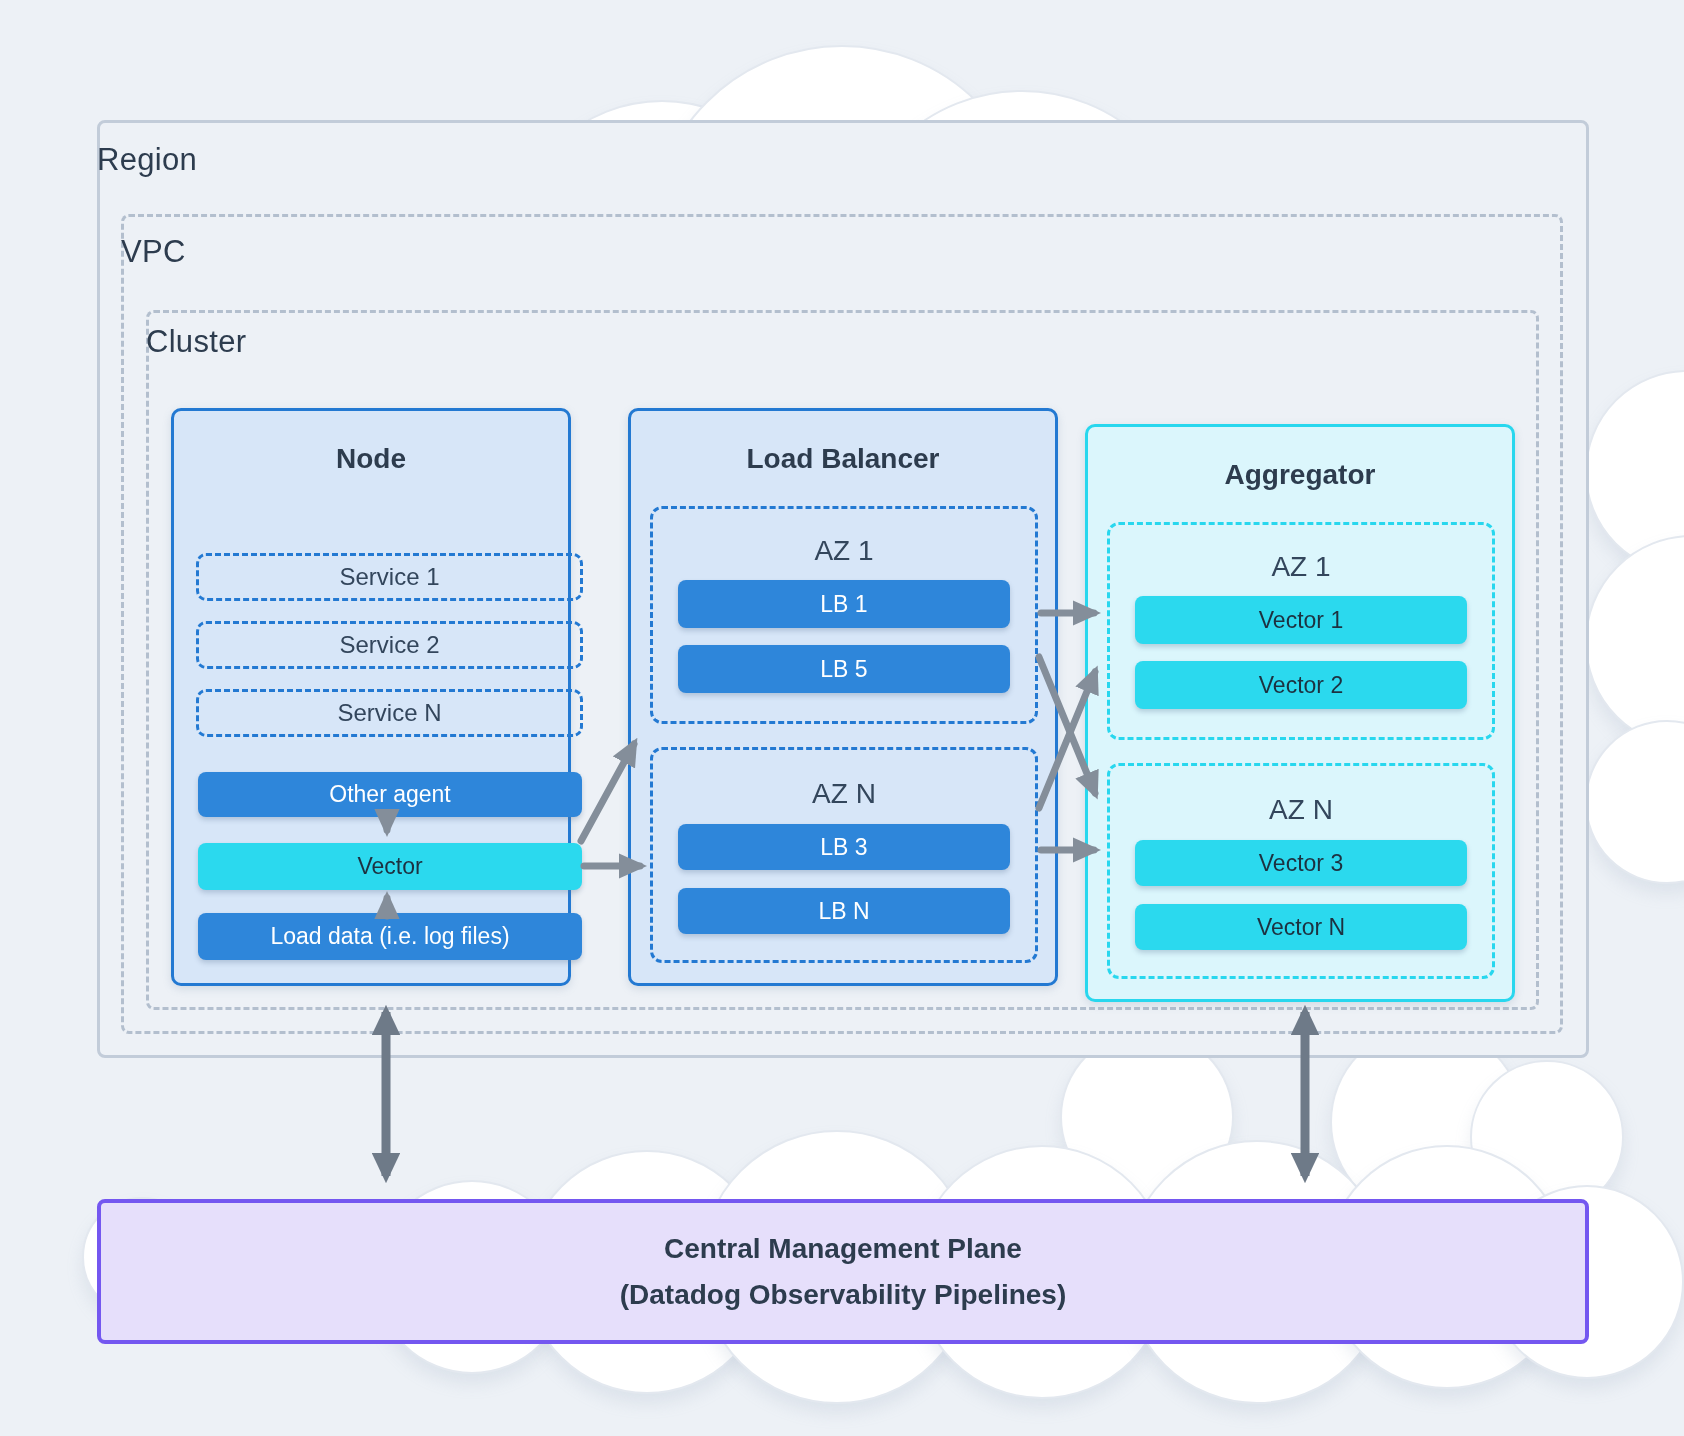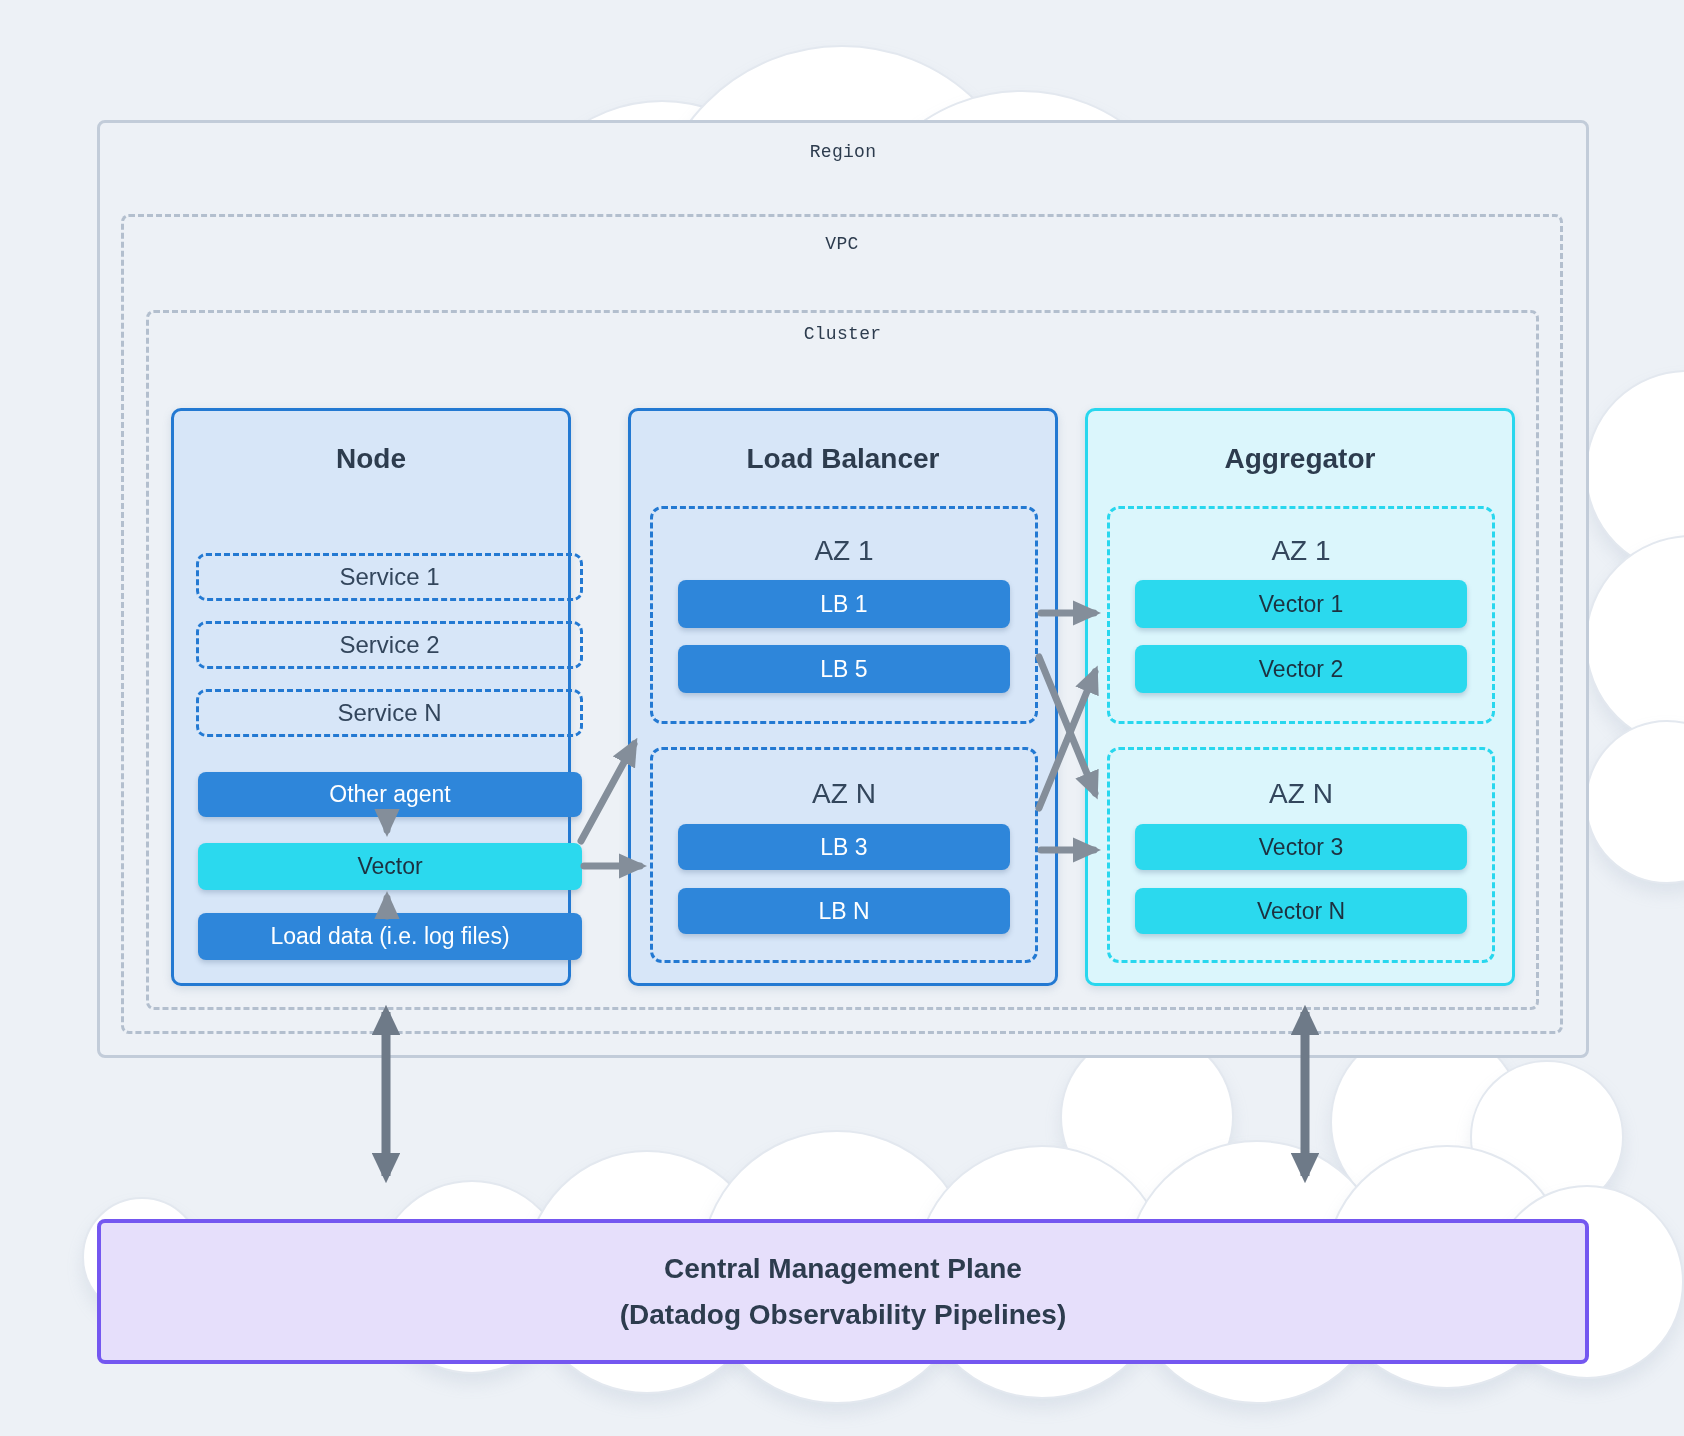--- a/index.html
+++ b/index.html
@@ -19,22 +19,22 @@
     color:var(--text-dark);
   }
   .cloud{
     position:absolute; background:var(--cloud); border:2px solid var(--cloud-border);
     border-radius:50%; box-shadow:0 10px 16px rgba(150,165,190,.18);
   }
   .frame{position:absolute; box-sizing:border-box;}
   .region-box{border:3px solid var(--region-border); border-radius:8px; background:var(--background);}
   .dash-gray{border:3px dashed var(--dashed-gray); border-radius:8px;}
   .frame-label{
-    position:absolute; text-align:center; font-size:18px; font-weight:500;
-    color:var(--text-dark); letter-spacing:.3px;font-family:Liberation Mono, monospace;
+    position:absolute; font-size:31px; font-weight:500;
+    color:var(--text-dark); letter-spacing:.3px;
   }
   .col{
     position:absolute; box-sizing:border-box; border-radius:10px;
     box-shadow:0 3px 8px rgba(110,135,165,.22);
   }
   .col.blue{background:var(--blue-fill); border:3px solid var(--blue-border);}
   .col.cyan{background:var(--cyan-fill); border:3px solid var(--cyan-border);}
   .col-title{
     position:absolute; left:0; width:100%; text-align:center;
     font-size:28px; font-weight:700; color:var(--text-dark);
@@ -119,35 +119,35 @@
       <div class="bar blue" style="left:25px;top:71px;width:332px;height:48px;">LB 1</div>
       <div class="bar blue" style="left:25px;top:136px;width:332px;height:48px;">LB 5</div>
     </div>
     <div class="az blue" style="left:19px;top:336px;width:388px;height:216px;">
       <div class="az-label" style="top:28px;">AZ N</div>
       <div class="bar blue" style="left:25px;top:74px;width:332px;height:46px;">LB 3</div>
       <div class="bar blue" style="left:25px;top:138px;width:332px;height:46px;">LB N</div>
     </div>
   </div>
 
-  <div class="col cyan z3" style="left:1085px;top:408px;width:430px;height:578px;">
+  <div class="col cyan z3" style="left:1085px;top:424px;width:430px;height:578px;">
     <div class="col-title" style="top:32px;">Aggregator</div>
     <div class="az cyan" style="left:19px;top:95px;width:388px;height:218px;">
       <div class="az-label" style="top:26px;">AZ 1</div>
       <div class="bar cyan" style="left:25px;top:71px;width:332px;height:48px;">Vector 1</div>
       <div class="bar cyan" style="left:25px;top:136px;width:332px;height:48px;">Vector 2</div>
     </div>
     <div class="az cyan" style="left:19px;top:336px;width:388px;height:216px;">
       <div class="az-label" style="top:28px;">AZ N</div>
       <div class="bar cyan" style="left:25px;top:74px;width:332px;height:46px;">Vector 3</div>
       <div class="bar cyan" style="left:25px;top:138px;width:332px;height:46px;">Vector N</div>
     </div>
   </div>
 
-  <div class="cmp z5" style="left:97px;top:1199px;width:1492px;height:145px;margin-top:20px;">
+  <div class="cmp z5" style="left:97px;top:1199px;width:1492px;height:145px;">
     <div>Central Management Plane</div>
     <div>(Datadog Observability Pipelines)</div>
   </div>
 
   <svg class="arrows" width="1684" height="1436" viewBox="0 0 1684 1436">
     <defs>
       <marker id="head-s" orient="auto-start-reverse" markerUnits="strokeWidth" markerWidth="4" markerHeight="3.6" refX="3" refY="1.8">
         <path id="head-s-path" d="M0,0 L4,1.8 L0,3.6 Z" fill="#848e9a"></path>
       </marker>
       <marker id="head-b" orient="auto-start-reverse" markerUnits="strokeWidth" markerWidth="3.4" markerHeight="3.2" refX="2.6" refY="1.6">

